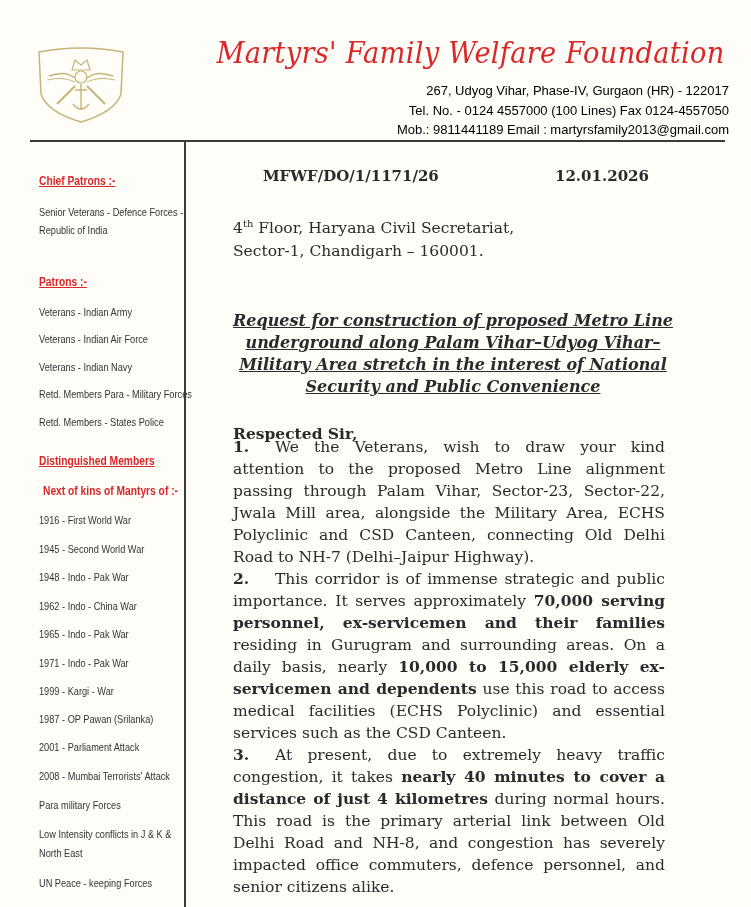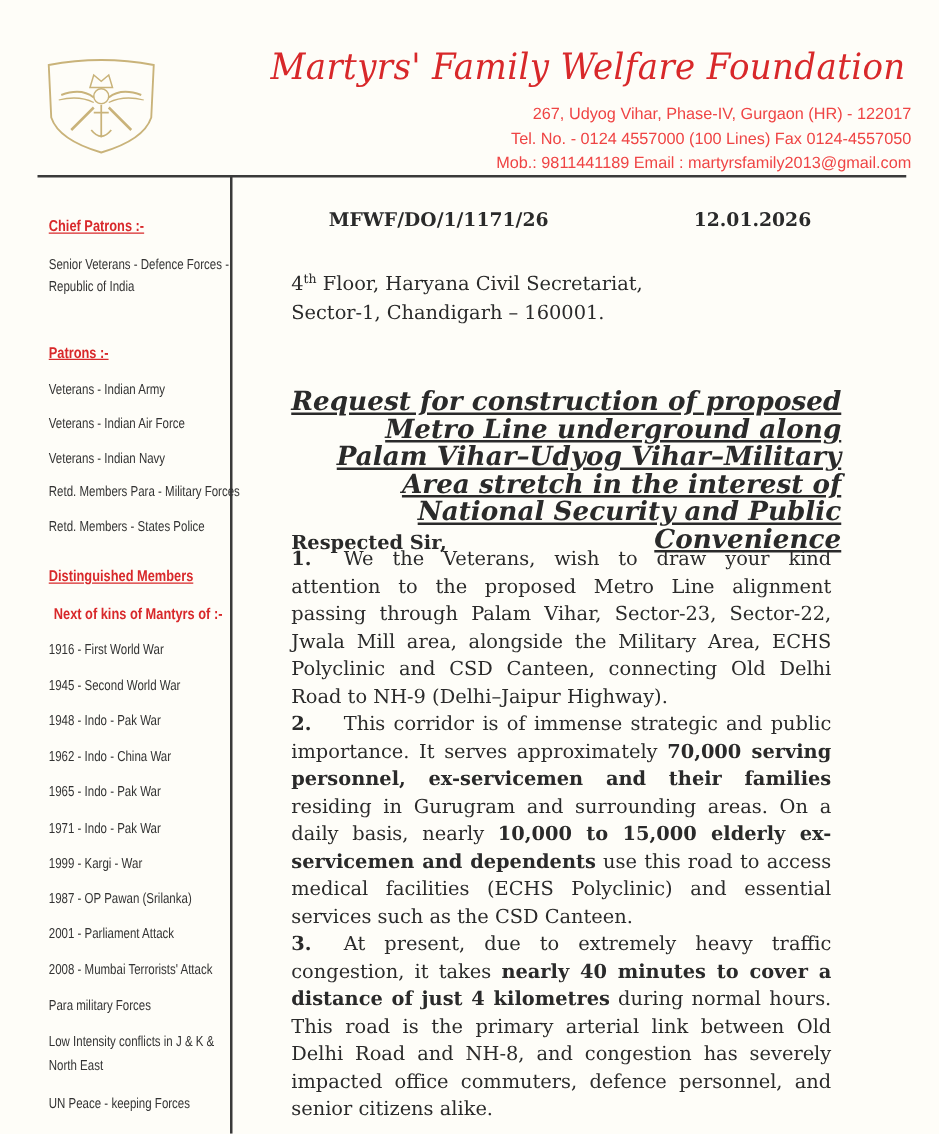--- a/index.html
+++ b/index.html
@@ -11,21 +11,21 @@
   }
   .crest { position: absolute; left: 35px; top: 46px; width: 92px; height: 78px; }
   .org-name {
     position: absolute; right: 26px; top: 36px;
     font-family: "DejaVu Serif", serif; font-style: italic;
     font-size: 29px; color: #d8282a; letter-spacing: 0.3px;
     transform: scaleX(0.94); transform-origin: right center; white-space: nowrap;
   }
   .addr {
     position: absolute; right: 22px; text-align: right;
-    font-family: "Liberation Sans", sans-serif; font-size: 13px; color: #ef4444;
+    font-family: "Liberation Sans", sans-serif; font-size: 13px; color: #000000;
     white-space: nowrap;
   }
   .addr.l1 { top: 83px; }
   .addr.l2 { top: 103px; }
   .addr.l3 { top: 122px; }
   .hr { position: absolute; left: 30px; right: 26px; top: 140px; height: 2px; background: #3a3a3a; }
   .vr { position: absolute; left: 184px; top: 141px; width: 2px; bottom: 0; background: #3a3a3a; }
 
   .sidebar { position: absolute; left: 39px; top: 170px; width: 143px;
     font-family: "Liberation Sans", sans-serif; color: #333; }
@@ -33,22 +33,22 @@
     transform: scaleX(0.82); transform-origin: left; white-space: nowrap; }
   .sb-sub { color: #d8282a; font-weight: bold; font-size: 12.5px;
     transform: scaleX(0.82); transform-origin: left; white-space: nowrap; margin-left: 4px; }
   .sb-item { font-size: 11.5px; transform: scaleX(0.8); transform-origin: left; white-space: nowrap; line-height: 19px; }
   .sb-item.wrap { white-space: normal; width: 170px; }
   .abs { position: absolute; left: 0; }
   .ref { position: absolute; left: 233px; top: 167px; font-weight: bold; font-size: 15px; margin-left: 30px; }
   .date { position: absolute; left: 555px; top: 167px; font-weight: bold; font-size: 15px; }
   .addressee { position: absolute; left: 233px; top: 212px; font-size: 15.5px; line-height: 23px; }
   .addressee .name { font-weight: bold; }
-  .subject { position: absolute; left: 233px; top: 310px; width: 440px; text-align: right;
-    font-style: italic; font-weight: bold; font-size: 21px; line-height: 22px; }
+  .subject { position: absolute; left: 233px; top: 310px; width: 440px; text-align: center;
+    font-style: italic; font-weight: bold; font-size: 16px; line-height: 22px; }
   .subject span { text-decoration: underline; }
   .salute { position: absolute; left: 233px; top: 404px; font-weight: bold; font-size: 15.5px; margin-top: 20px; }
   .para { position: absolute; left: 233px; width: 432px; text-align: justify;
     font-size: 15.5px; line-height: 22px; }
   .para .num { font-weight: bold; display: inline-block; width: 42px; }
   .para b { font-weight: bold; }
   .p1 { top: 436px; }
   .p2 { top: 568px; }
   .p3 { top: 744px; }
 </style>
@@ -107,15 +107,15 @@
 
 <div class="addressee">
   <div><span>4</span><sup style="font-size:10px">th</sup><span> Floor, Haryana Civil Secretariat,</span></div>
   <div>Sector-1, Chandigarh – 160001.</div>
 </div>
 
 <div class="subject"><span>Request for construction of proposed Metro Line underground along Palam Vihar–Udyog Vihar–Military Area stretch in the interest of National Security and Public Convenience</span></div>
 
 <div class="salute">Respected Sir,</div>
 
-<div class="para p1"><span class="num">1.</span><span>We the Veterans, wish to draw your kind attention to the proposed Metro Line alignment passing through Palam Vihar, Sector-23, Sector-22, Jwala Mill area, alongside the Military Area, ECHS Polyclinic and CSD Canteen, connecting Old Delhi Road to NH-9 (Delhi–Jaipur Highway).</span></div>
+<div class="para p1"><span class="num">1.</span><span>We the Veterans, wish to draw your kind attention to the proposed Metro Line alignment passing through Palam Vihar, Sector-23, Sector-22, Jwala Mill area, alongside the Military Area, ECHS Polyclinic and CSD Canteen, connecting Old Delhi Road to NH-7 (Delhi–Jaipur Highway).</span></div>
 <div class="para p2"><span class="num">2.</span><span>This corridor is of immense strategic and public importance. It serves approximately </span><b>70,000 serving personnel, ex-servicemen and their families</b><span> residing in Gurugram and surrounding areas. On a daily basis, nearly </span><b>10,000 to 15,000 elderly ex-servicemen and dependents</b><span> use this road to access medical facilities (ECHS Polyclinic) and essential services such as the CSD Canteen.</span></div>
 <div class="para p3"><span class="num">3.</span><span>At present, due to extremely heavy traffic congestion, it takes </span><b>nearly 40 minutes to cover a distance of just 4 kilometres</b><span> during normal hours. This road is the primary arterial link between Old Delhi Road and NH-8, and congestion has severely impacted office commuters, defence personnel, and senior citizens alike.</span></div>
 
 </body></html>

